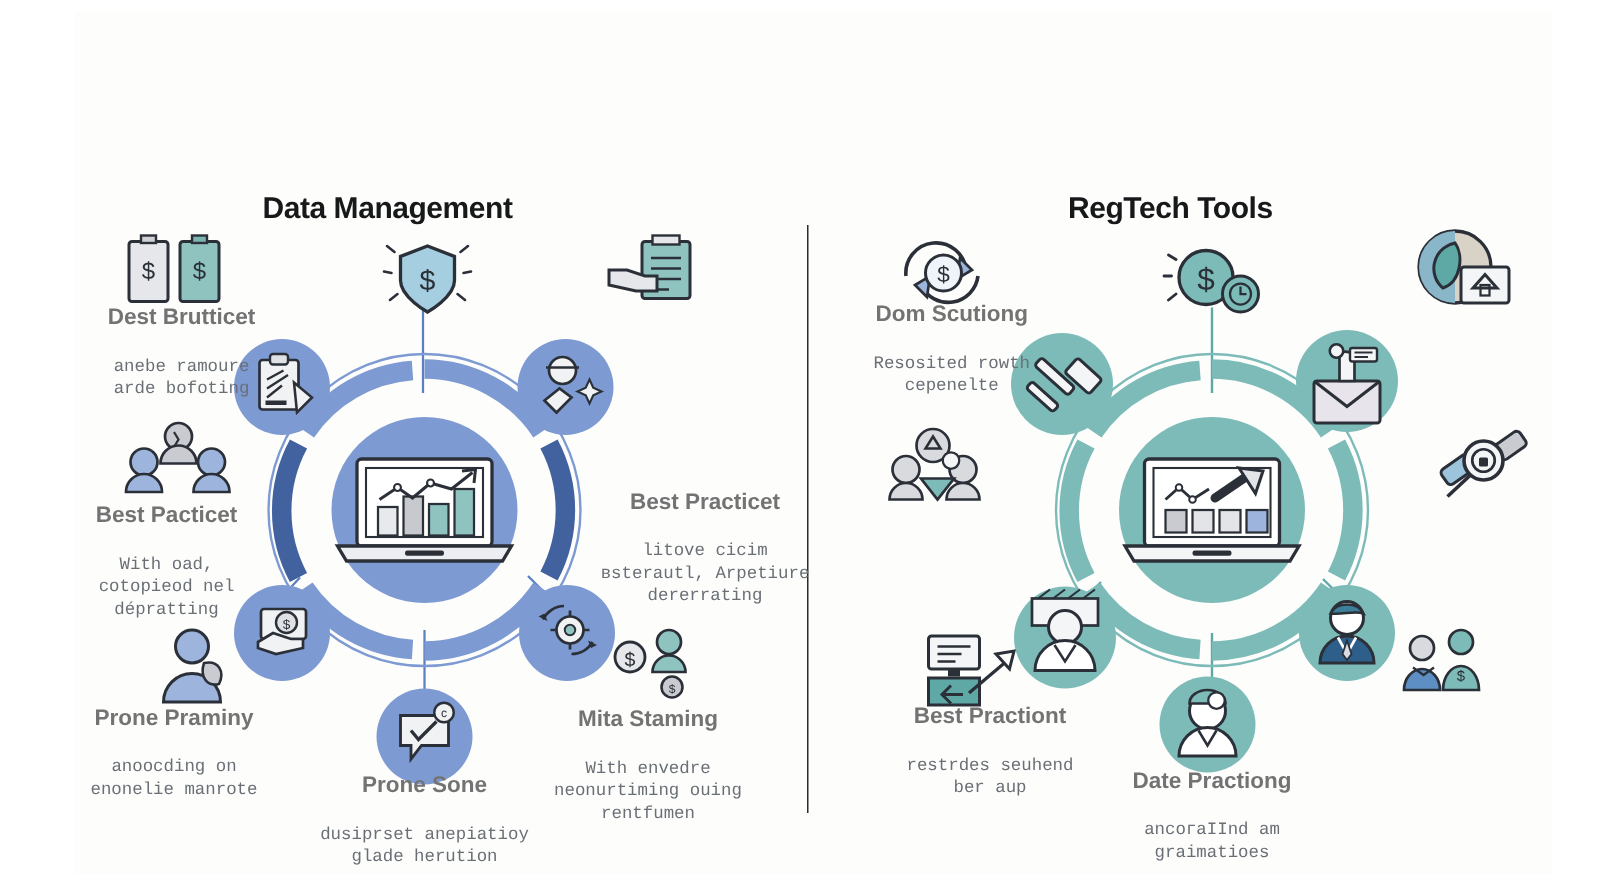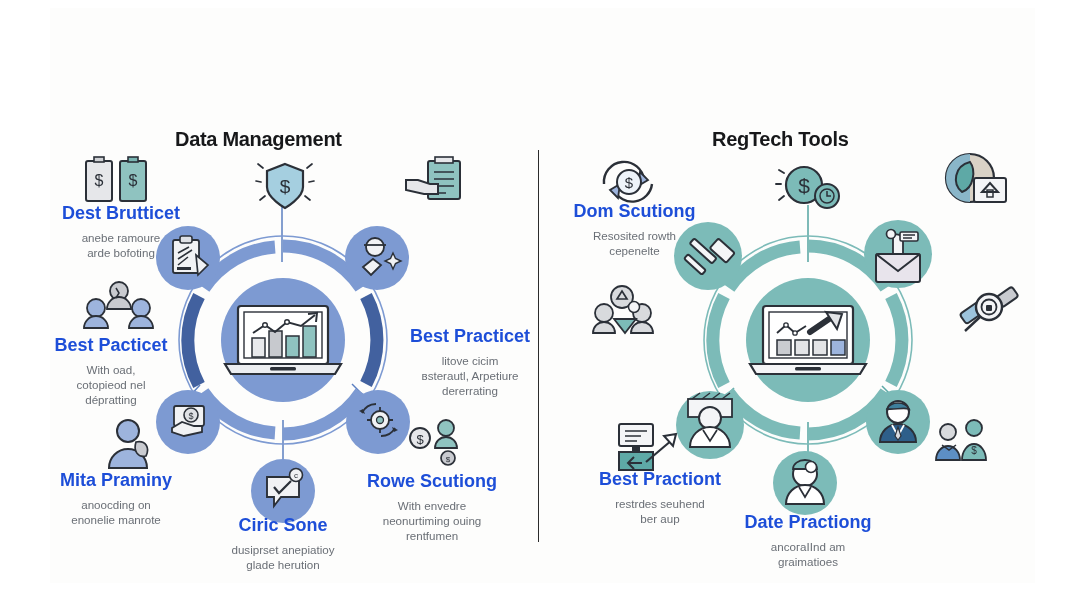--- a/index.html
+++ b/index.html
@@ -28,26 +28,27 @@
     position:absolute;
     font-size:20px;font-weight:bold;color:#17181a;
     letter-spacing:-0.3px;white-space:nowrap;
   }
   #title-left{left:175px;top:128px;}
   #title-right{left:712px;top:128px;}
 
   
   .label{position:absolute;text-align:center;}
   .label .hd{
-    font-size:18px;font-weight:bold;color:#1d4ed8;
+    font-size:15px;font-weight:bold;color:#737373;
     line-height:1.22;white-space:nowrap;
   }
   .label .sb{
     font-size:11.6px;color:#6a6f76;line-height:1.30;
-    margin-top:5px;
+    margin-top:16px;
+    font-family:Liberation Mono, monospace;
   }
 
   
   .freeicon{position:absolute;}
 
   svg{display:block;overflow:visible;}
 </style>
 </head>
 <body>
 
@@ -206,31 +207,31 @@
     <div class="sb" style="white-space:pre-line">anebe ramoure
 arde bofoting</div>
   </div>
   <div class="label" style="left:36px;top:335px;width:150px">
     <div class="hd">Best Pacticet</div>
     <div class="sb" style="white-space:pre-line">With oad,
 cotopieod nel
 dépratting</div>
   </div>
   <div class="label" style="left:36px;top:470px;width:160px">
-    <div class="hd">Mita Praminy</div>
+    <div class="hd">Prone Praminy</div>
     <div class="sb" style="white-space:pre-line">anooсding on
 enonelie manrote</div>
   </div>
   <div class="label" style="left:203px;top:515px;width:160px">
-    <div class="hd">Ciric Sone</div>
+    <div class="hd">Prone Sone</div>
     <div class="sb" style="white-space:pre-line">dusiprset anepiatioy
 glade herution</div>
   </div>
   <div class="label" style="left:356px;top:471px;width:152px">
-    <div class="hd">Rowe Scutiong</div>
+    <div class="hd">Mita Staming</div>
     <div class="sb" style="white-space:pre-line">With envedre
 neonurtiming ouing
 rentfumen</div>
   </div>
   <div class="label" style="left:396px;top:326px;width:148px">
     <div class="hd">Best Practicet</div>
     <div class="sb" style="white-space:pre-line">litove cicim
 вsterautl, Arреtiure
 dererrating</div>
   </div>

